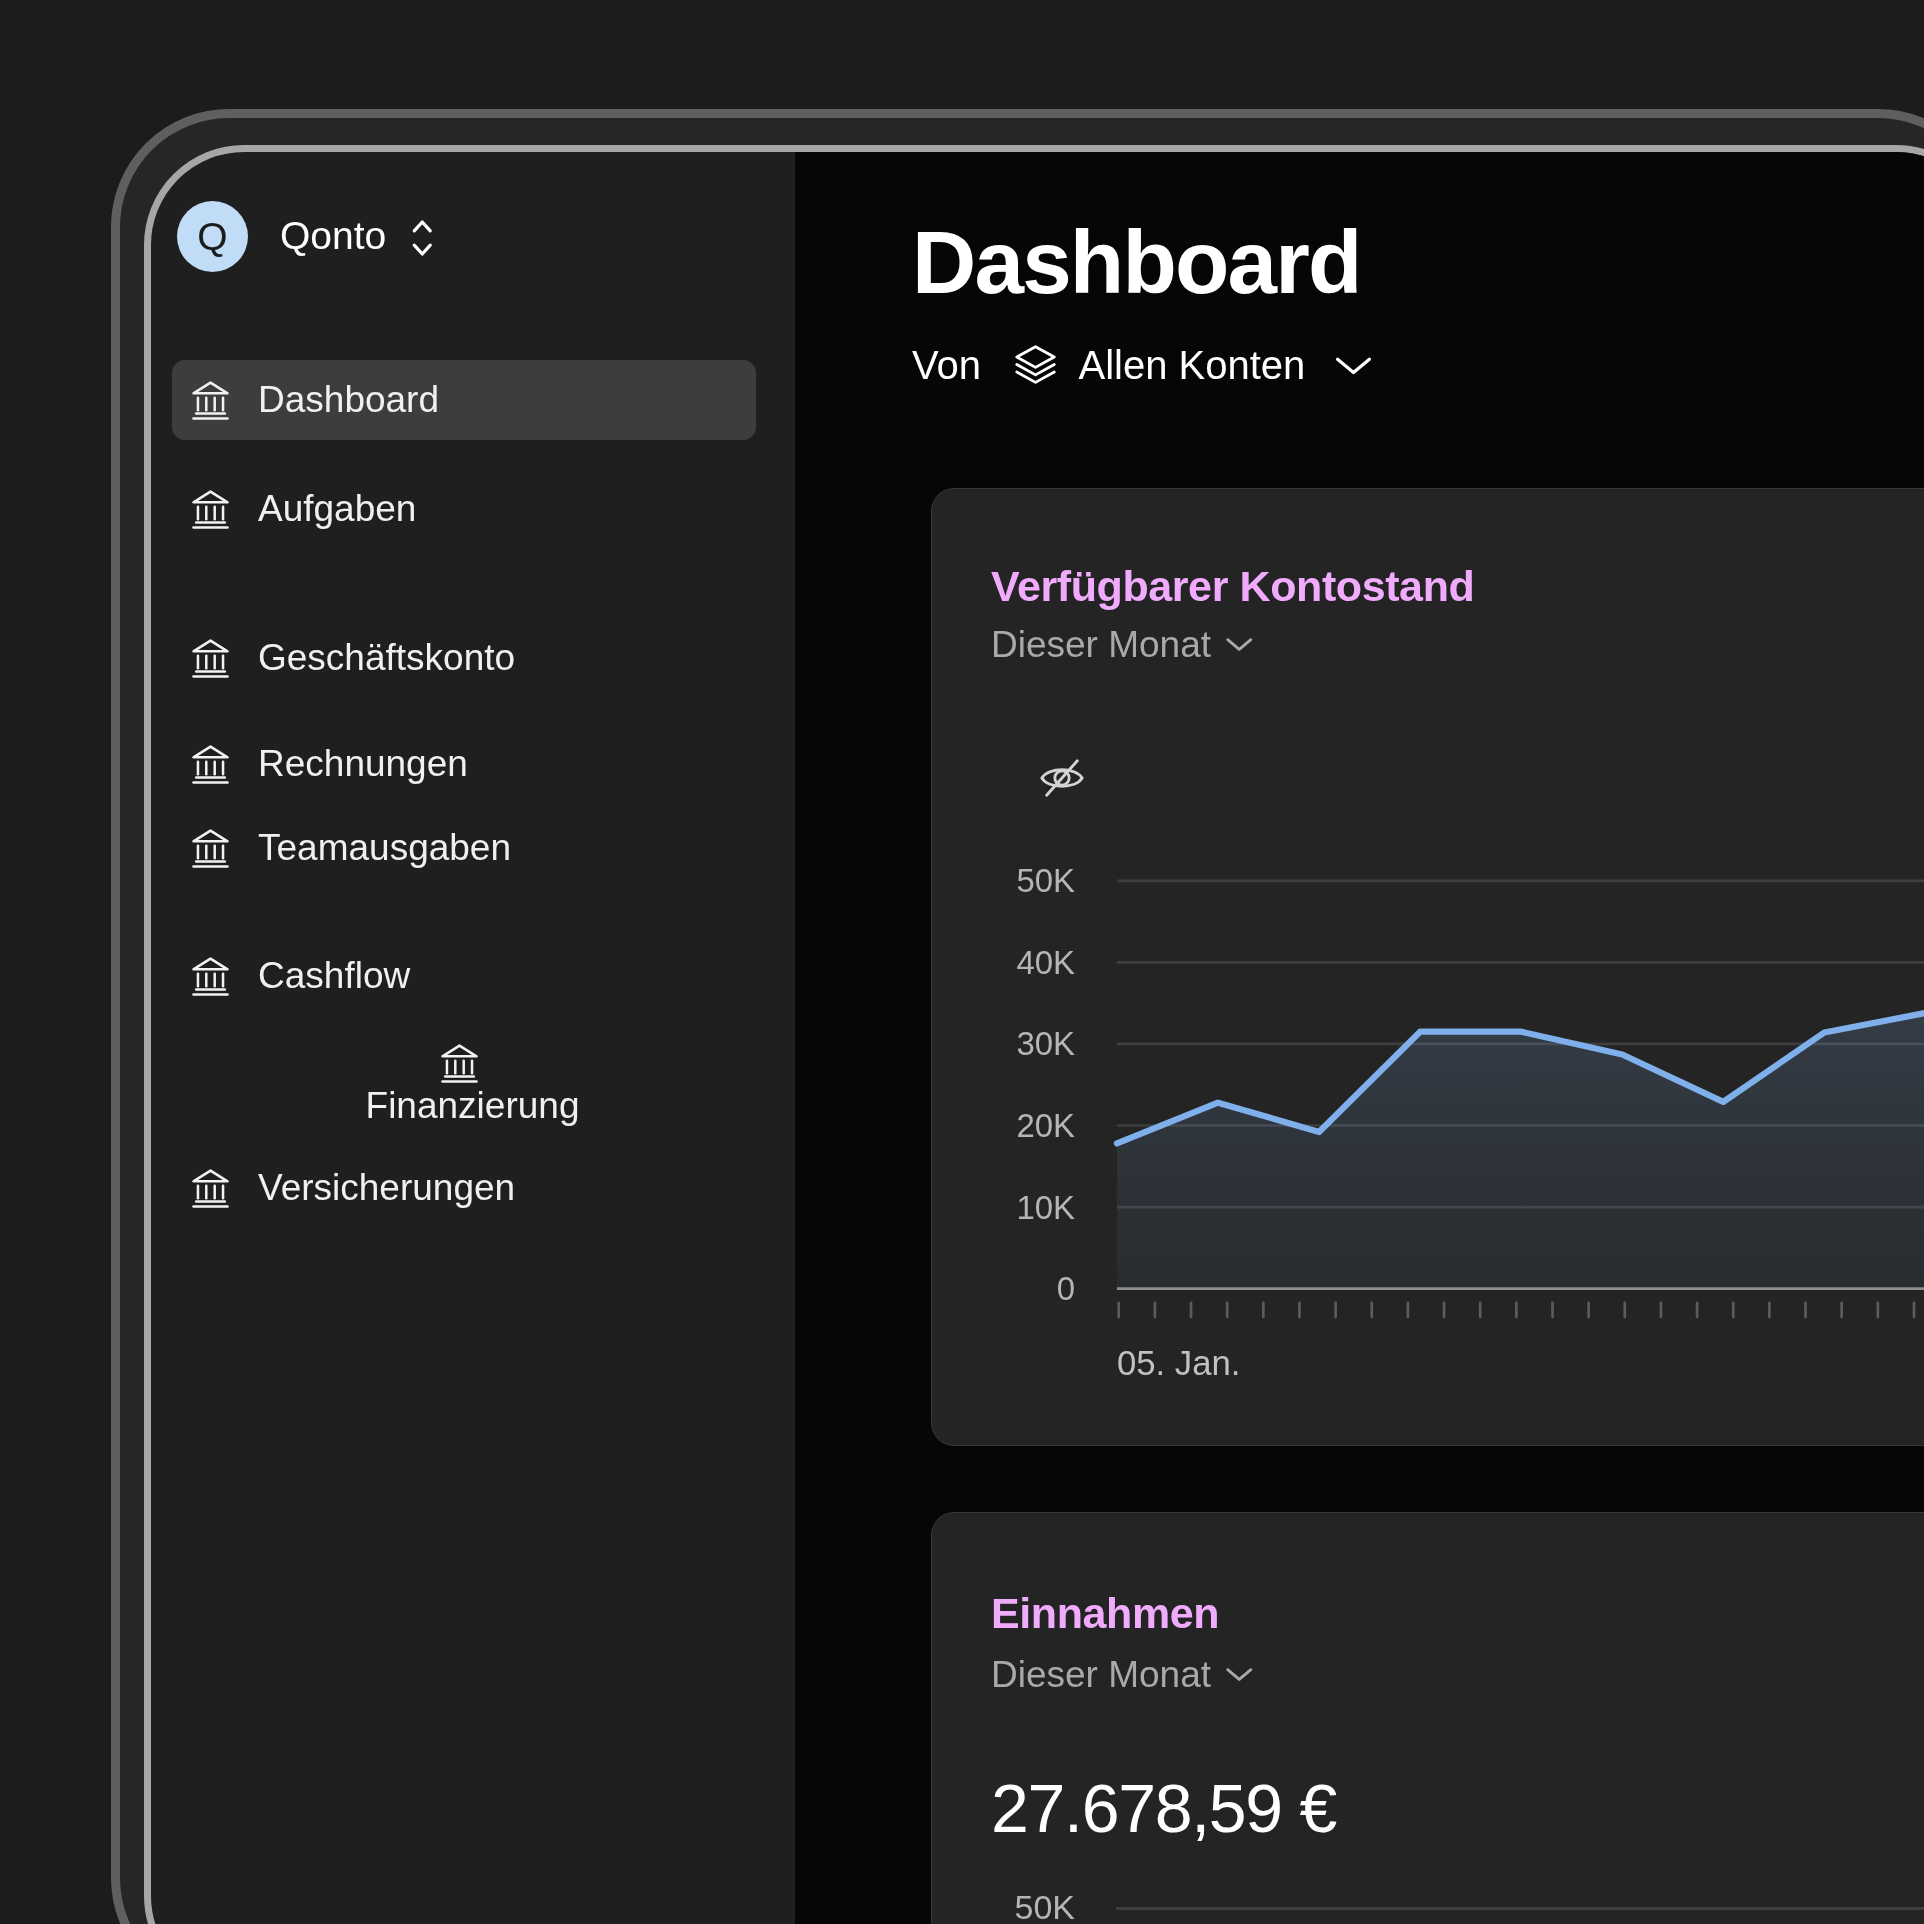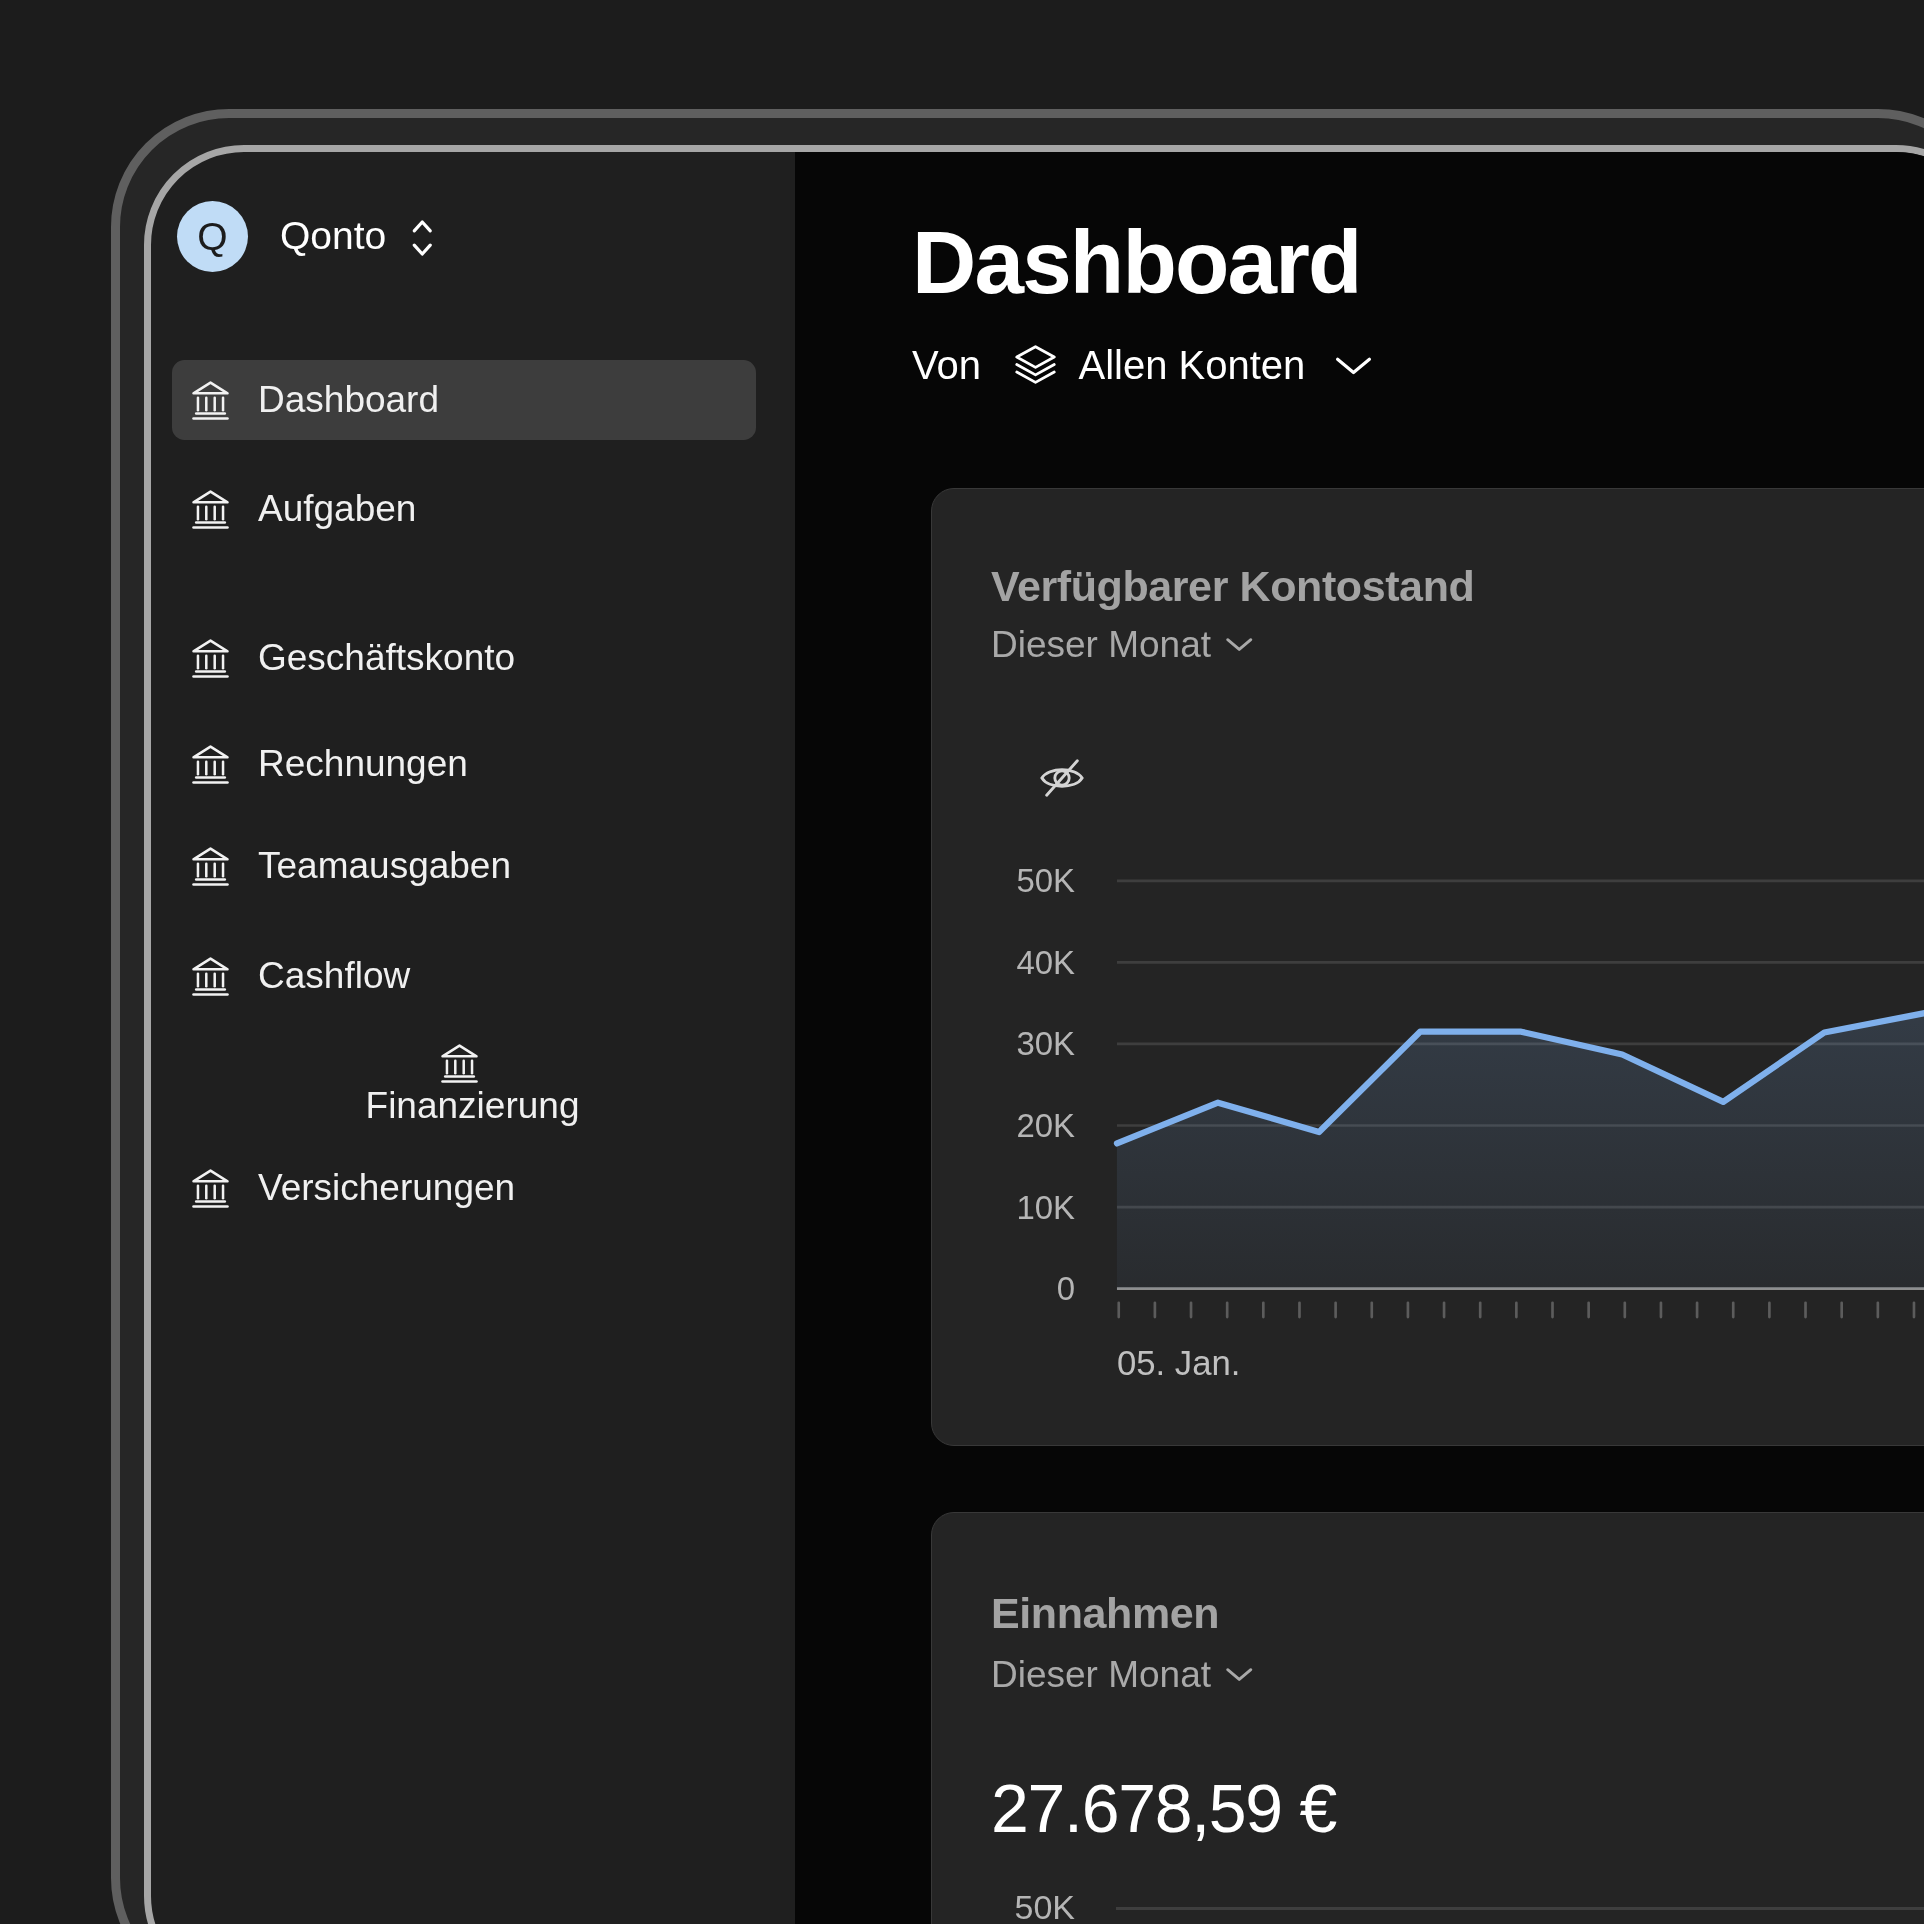--- a/index.html
+++ b/index.html
@@ -34,21 +34,21 @@
               color:#ffffff;font-size:40px;}
   .filter-row .gap1{width:32px;}
   .filter-row .gap2{width:20.5px;}
   .filter-row .gap3{width:28.5px;}
 
   
   .card{position:absolute;left:931px;width:1052px;background:#242424;border:1.8px solid #383838;
         border-radius:23px;box-sizing:border-box;}
   .card1{top:488px;height:958px;}
   .card2{top:1512px;height:552px;}
-  .card-title{position:absolute;left:59px;font-size:43px;font-weight:700;color:#a3a3a3;letter-spacing:-0.4px;}
+  .card-title{position:absolute;left:59px;font-size:43px;font-weight:700;color:#f0abfc;letter-spacing:-0.4px;}
   .card-period{position:absolute;left:59px;display:flex;align-items:center;cursor:pointer;}
   .card-period span{font-size:37px;color:#a9a9a9;}
   .card-period svg{margin-left:14.3px;}
   .amount-row{position:absolute;left:59px;display:flex;align-items:center;}
   .amount{font-size:68px;color:#ffffff;letter-spacing:-1.3px;white-space:nowrap;}
   .eye-btn{margin-left:48px;width:46px;height:46px;cursor:pointer;}
 
   .chart-svg{position:absolute;left:49px;top:358px;width:945px;height:552px;}
 
   
@@ -118,21 +118,21 @@
             <polygon points="24,4 43,16 5,16" fill="none" stroke="#f2f2f2" stroke-width="2.8" stroke-linejoin="round"></polygon>
             <line x1="10" y1="21" x2="10" y2="35" stroke="#f2f2f2" stroke-width="2.8" stroke-linecap="round"></line>
             <line x1="19.3" y1="21" x2="19.3" y2="35" stroke="#f2f2f2" stroke-width="2.8" stroke-linecap="round"></line>
             <line x1="28.7" y1="21" x2="28.7" y2="35" stroke="#f2f2f2" stroke-width="2.8" stroke-linecap="round"></line>
             <line x1="38" y1="21" x2="38" y2="35" stroke="#f2f2f2" stroke-width="2.8" stroke-linecap="round"></line>
             <line x1="8" y1="38.5" x2="40" y2="38.5" stroke="#f2f2f2" stroke-width="2.8" stroke-linecap="round"></line>
             <line x1="5" y1="44" x2="43" y2="44" stroke="#f2f2f2" stroke-width="2.8" stroke-linecap="round"></line>
           </svg>
           <span class="lbl">Rechnungen</span>
         </div>
-        <div class="side-item" style="top: 826px;">
+        <div class="side-item" style="top: 808px;">
           <svg class="icn" viewBox="0 0 48 48">
             <polygon points="24,4 43,16 5,16" fill="none" stroke="#f2f2f2" stroke-width="2.8" stroke-linejoin="round"></polygon>
             <line x1="10" y1="21" x2="10" y2="35" stroke="#f2f2f2" stroke-width="2.8" stroke-linecap="round"></line>
             <line x1="19.3" y1="21" x2="19.3" y2="35" stroke="#f2f2f2" stroke-width="2.8" stroke-linecap="round"></line>
             <line x1="28.7" y1="21" x2="28.7" y2="35" stroke="#f2f2f2" stroke-width="2.8" stroke-linecap="round"></line>
             <line x1="38" y1="21" x2="38" y2="35" stroke="#f2f2f2" stroke-width="2.8" stroke-linecap="round"></line>
             <line x1="8" y1="38.5" x2="40" y2="38.5" stroke="#f2f2f2" stroke-width="2.8" stroke-linecap="round"></line>
             <line x1="5" y1="44" x2="43" y2="44" stroke="#f2f2f2" stroke-width="2.8" stroke-linecap="round"></line>
           </svg>
           <span class="lbl">Teamausgaben</span>

